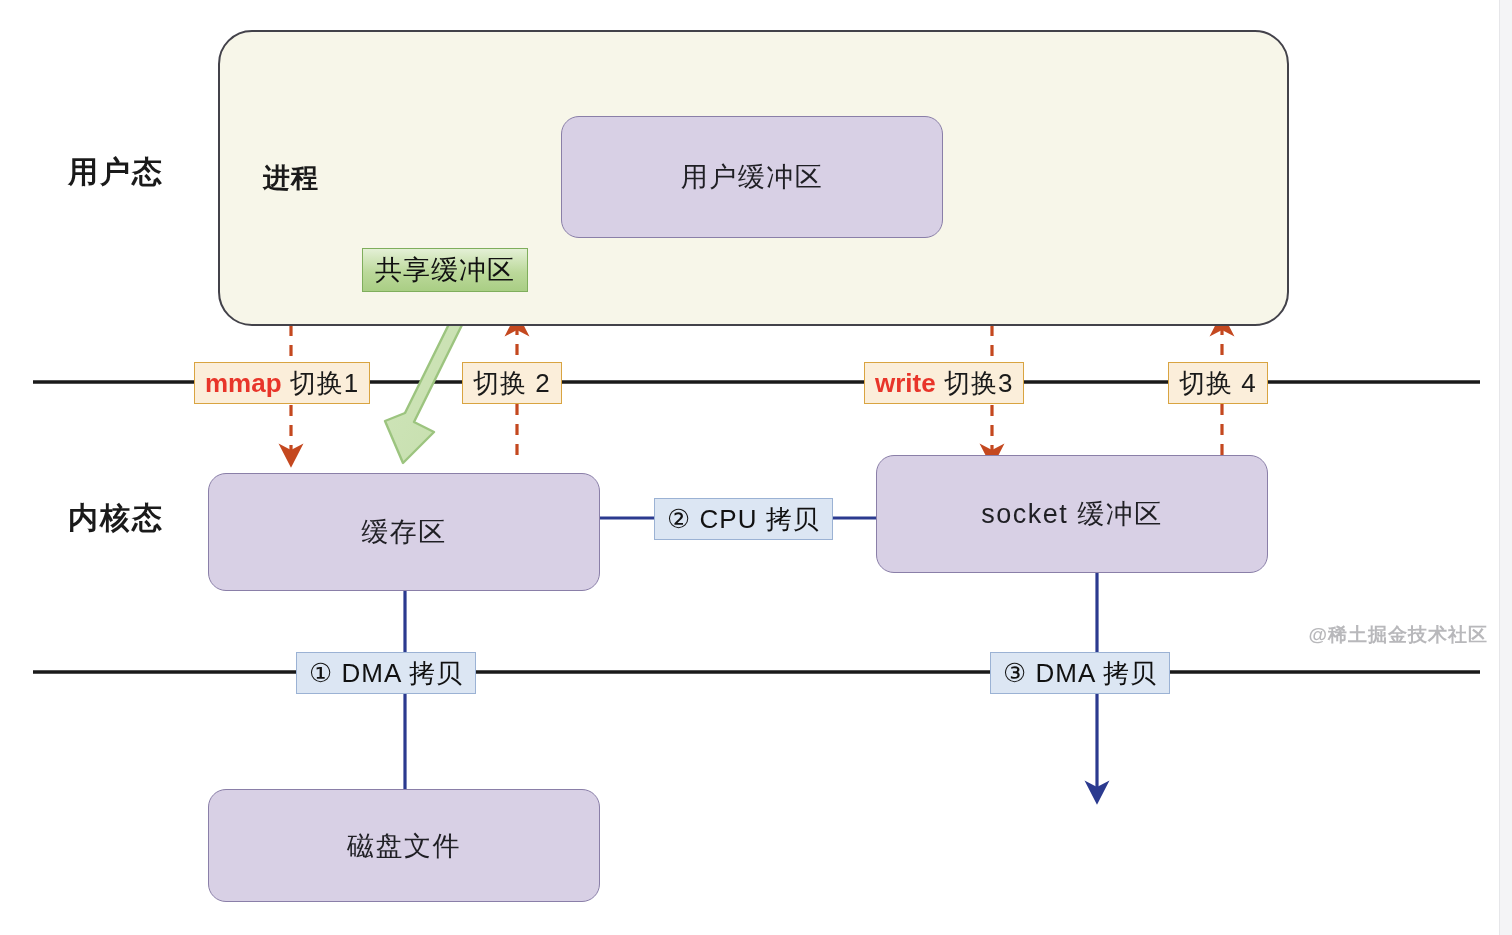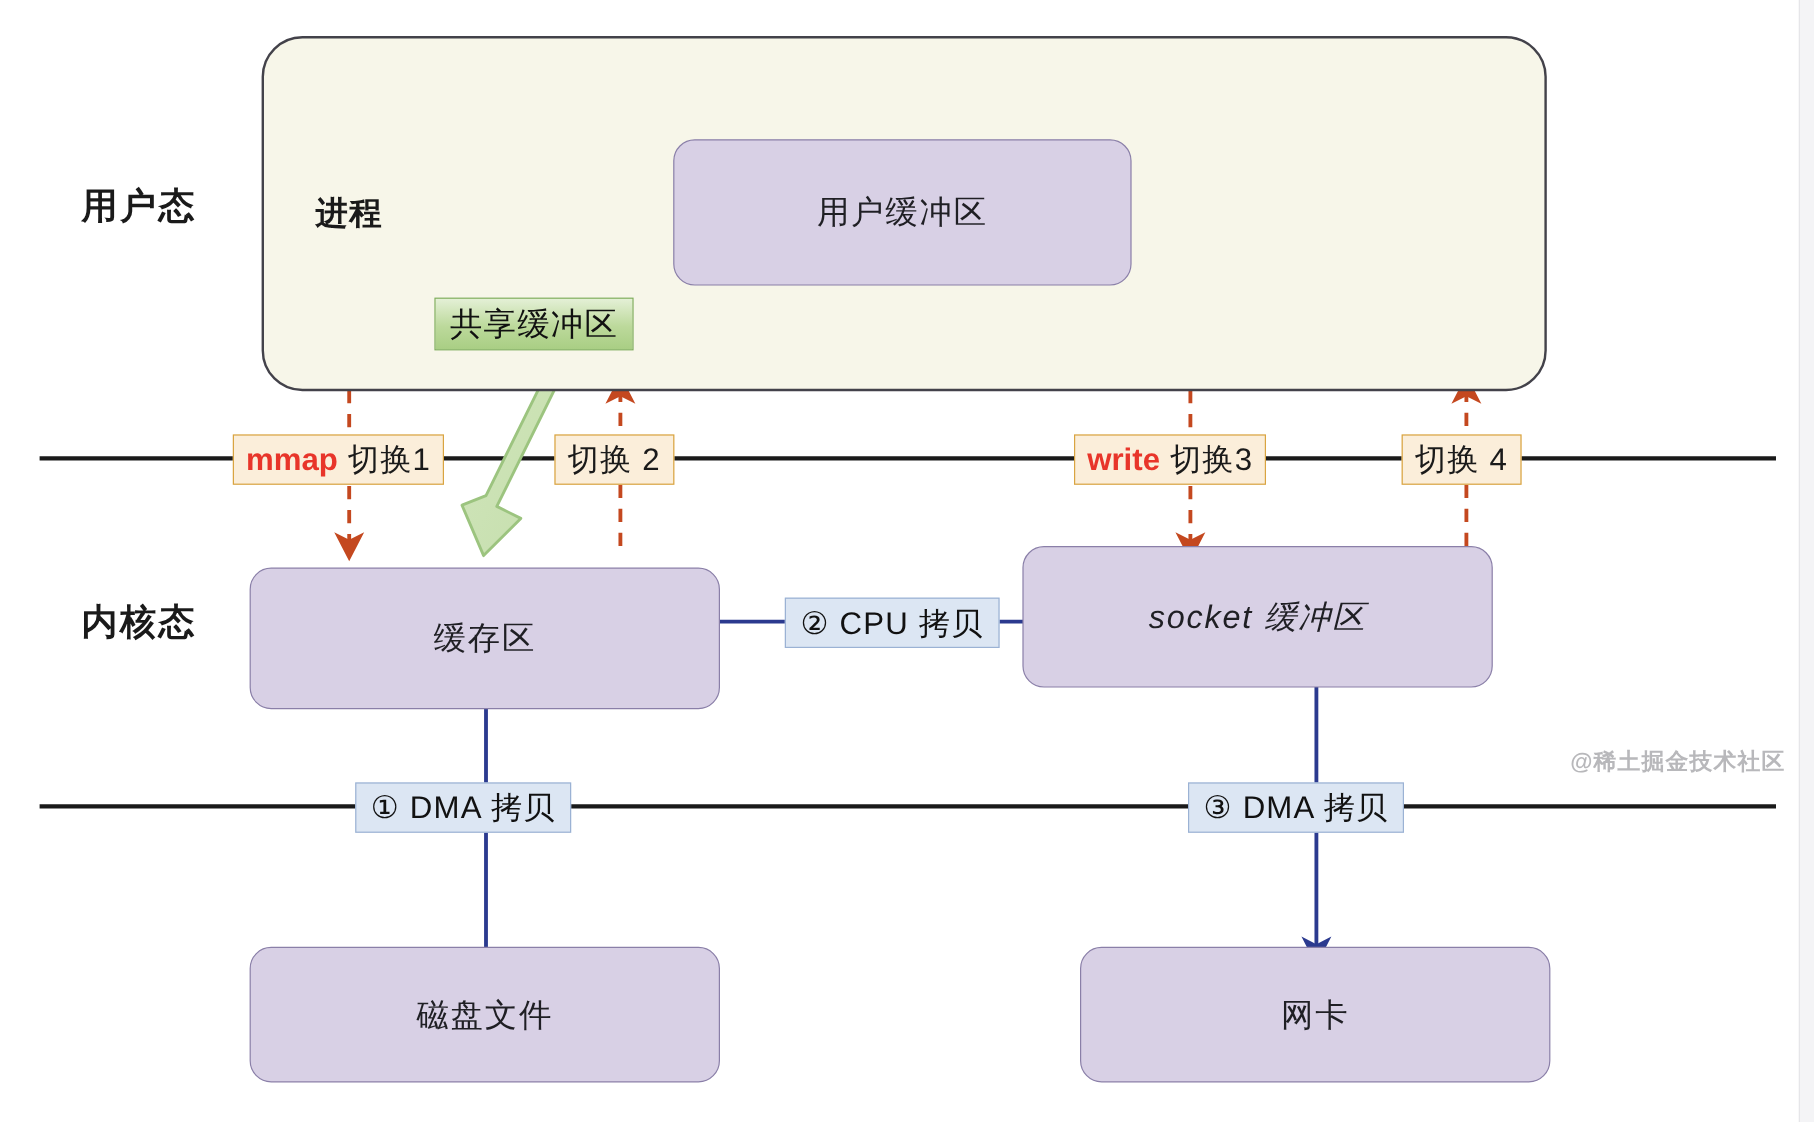--- a/index.html
+++ b/index.html
@@ -145,35 +145,34 @@
 
   <div class="node side-label" style="left:46px;top:496px;width:140px;height:44px;">内核态</div>
 
   <div class="process-box"></div>
   <div class="process-title">进程</div>
 
   <div class="node purple-box" style="left:561px;top:116px;width:382px;height:122px;">用户缓冲区</div>
 
   <div class="node purple-box" style="left:208px;top:473px;width:392px;height:118px;">缓存区</div>
 
-  <div class="node purple-box" style="left:852px;top:455px;width:392px;height:118px;font-style:italic;">socket 缓冲区</div>
+  <div class="node purple-box" style="left:876px;top:455px;width:392px;height:118px;">socket 缓冲区</div>
 
   <div class="node purple-box" style="left:208px;top:789px;width:392px;height:113px;">磁盘文件</div>
 
-  <div class="node purple-box" style="left:900px;top:789px;width:392px;height:113px;">网卡</div>
 
   <div class="node tan-label" style="left:194px;top:362px;">
     <span class="kw">mmap</span>&nbsp;<span>切换1</span>
   </div>
 
   <div class="node tan-label" style="left:462px;top:362px;">
     <span>切换 2</span>
   </div>
 
-  <div class="node tan-label" style="left:895px;top:362px;">
+  <div class="node tan-label" style="left:864px;top:362px;">
     <span class="kw">write</span>&nbsp;<span>切换3</span>
   </div>
 
   <div class="node tan-label" style="left:1168px;top:362px;">
     <span>切换 4</span>
   </div>
 
   <div class="node blue-label" style="left:296px;top:652px;">① DMA 拷贝</div>
 
   <div class="node blue-label" style="left:654px;top:498px;">② CPU 拷贝</div>

